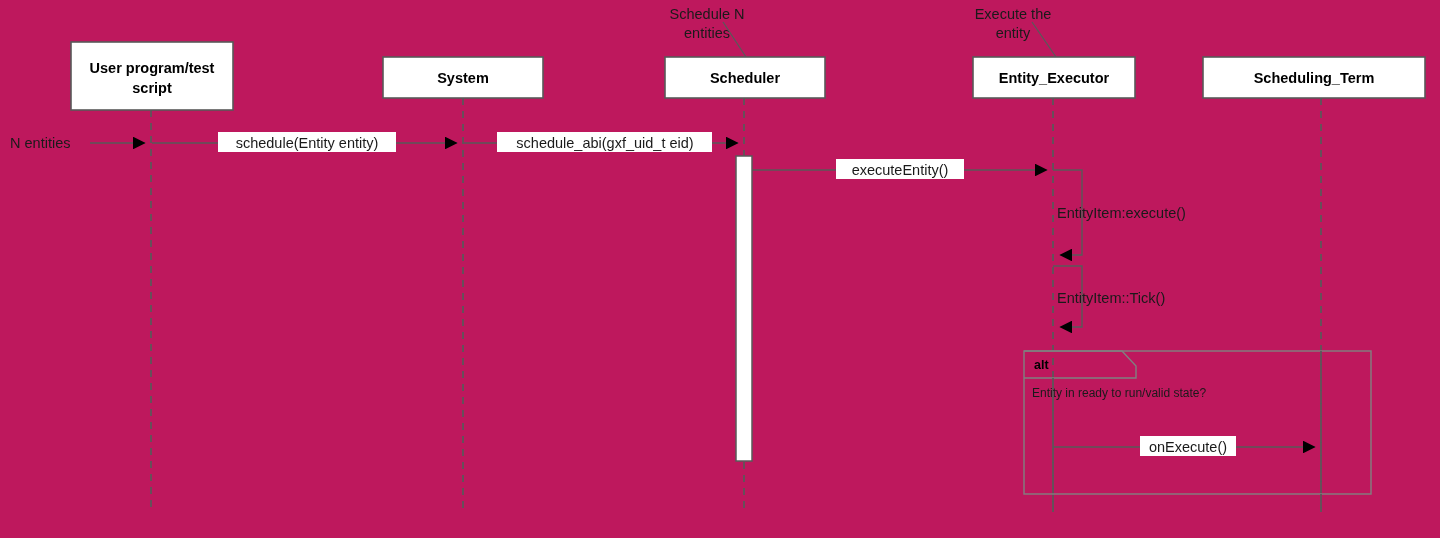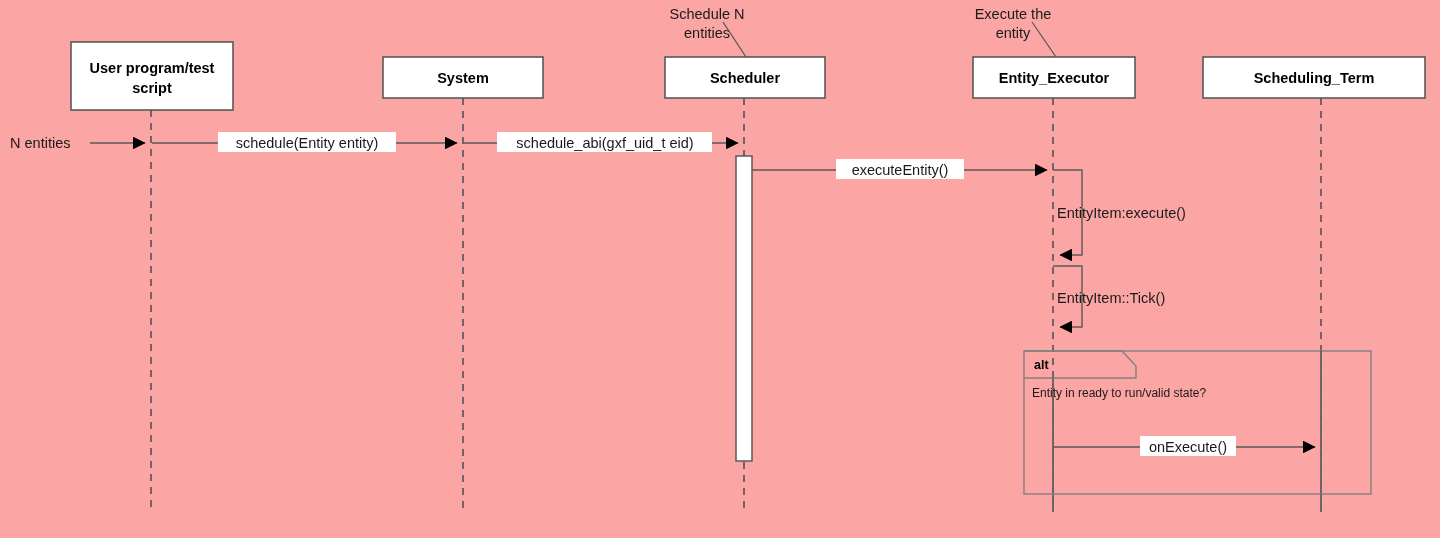--- a/index.html
+++ b/index.html
@@ -9,21 +9,21 @@
     background: #ffffff;
   }
   body {
     font-family: "Liberation Sans", sans-serif;
     -webkit-font-smoothing: antialiased;
   }
   #diagram-root {
     position: relative;
     width: 1440px;
     height: 538px;
-    background: #fca5a5;
+    background: #be185d;
     overflow: hidden;
   }
   #diagram-svg {
     position: absolute;
     left: 0;
     top: 0;
     width: 1440px;
     height: 538px;
   }
   .lifeline-box {

